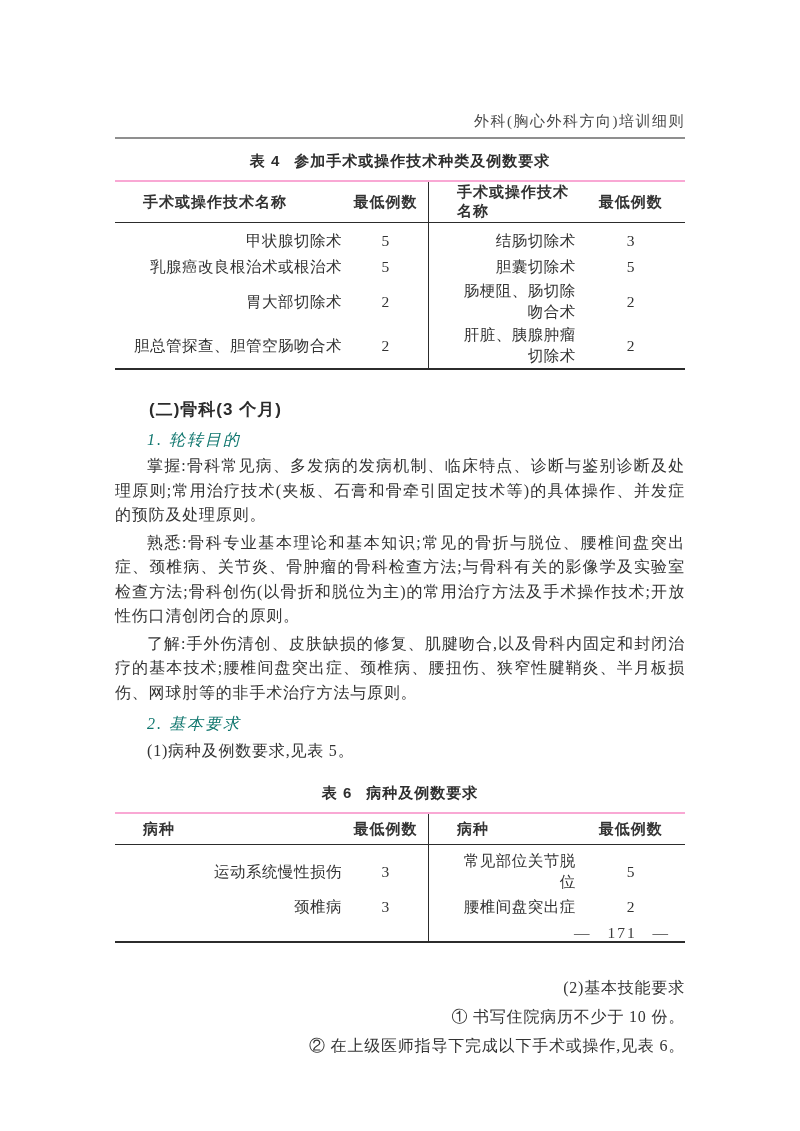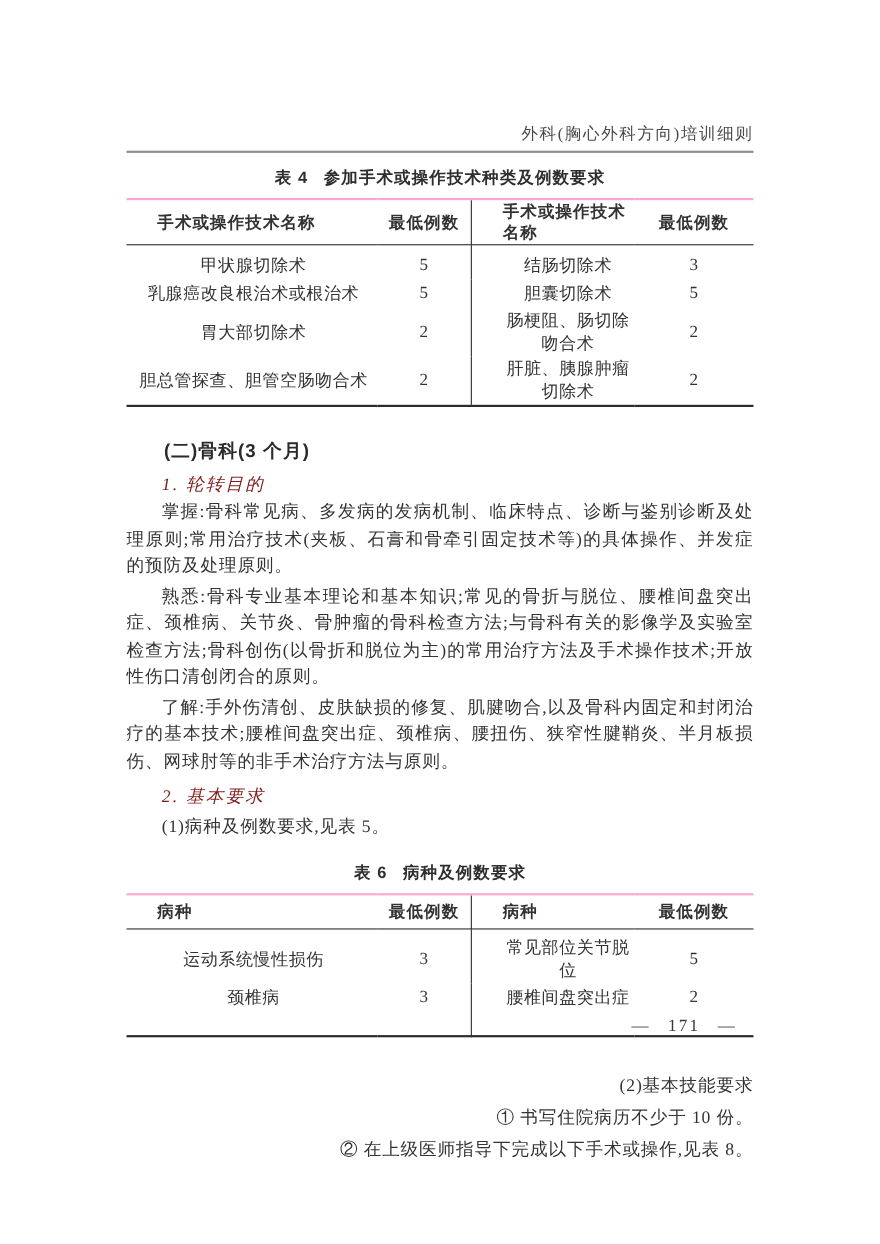--- a/index.html
+++ b/index.html
@@ -34,36 +34,36 @@
   }
   table.data-table th {
     font-family:"Liberation Sans","DejaVu Sans",sans-serif;
     font-weight:bold; font-size:15px; letter-spacing:1px;
     border-bottom:1px solid #2c2c2c; height:28px; vertical-align:middle;
   }
   table.data-table td { height:24px; vertical-align:middle; letter-spacing:0.5px; }
   table.data-table .c2 { border-right:1px solid #2c2c2c; }
   th.name { text-align:left; padding-left:28px; }
   th.num  { text-align:center; }
-  td.name { text-align:center; padding-left:4px; }
+  td.name { text-align:right; padding-left:4px; }
   td.name.rname { padding-left:28px; }
   td.num  { text-align:center; }
   table.table4 tbody tr:first-child td { padding-top:6px; }
   table.table5 tbody tr:first-child td { padding-top:6px; }
   table.table5 tbody tr:last-child td { padding-bottom:22px; }
 
   
   .sec-heading {
     margin-top:28px; text-indent:2em;
     font-family:"Liberation Sans","DejaVu Sans",sans-serif;
     font-weight:bold; font-size:17px; color:#2b2b2b; letter-spacing:1px;
   }
   .kai-sub {
     margin-top:9px; text-indent:2em;
-    font-style:italic; font-size:16px; color:#7f1d1d; letter-spacing:2px;
+    font-style:italic; font-size:16px; color:#0f766e; letter-spacing:2px;
   }
   .para {
     margin:3px 0 0 0; text-indent:2em; text-align:justify;
     font-size:16px; line-height:24.5px; letter-spacing:0.8px; color:#333;
   }
   .item-line {
     margin-top:6px; text-indent:2em; font-size:16px; letter-spacing:0.8px; color:#333;
   }
   .skills-block { margin-top:30px;text-align:right; }
   .skills-block .item-line { margin-top:0; line-height:29px; }
@@ -169,19 +169,19 @@
           <td class="num c2">3</td>
           <td class="name rname">腰椎间盘突出症</td>
           <td class="num">2</td>
         </tr>
       </tbody>
     </table>
 
     <div class="skills-block">
       <div class="item-line">(2)基本技能要求</div>
       <div class="item-line">① 书写住院病历不少于 10 份。</div>
-      <div class="item-line">② 在上级医师指导下完成以下手术或操作,见表 8。</div>
+      <div class="item-line">② 在上级医师指导下完成以下手术或操作,见表 6。</div>
     </div>
 
   </div>
 
   <div class="page-number">— 171 —</div>
 </div>
 
 </body></html>

